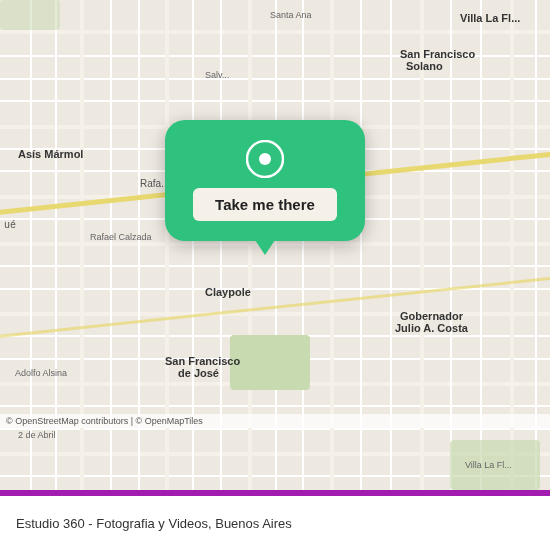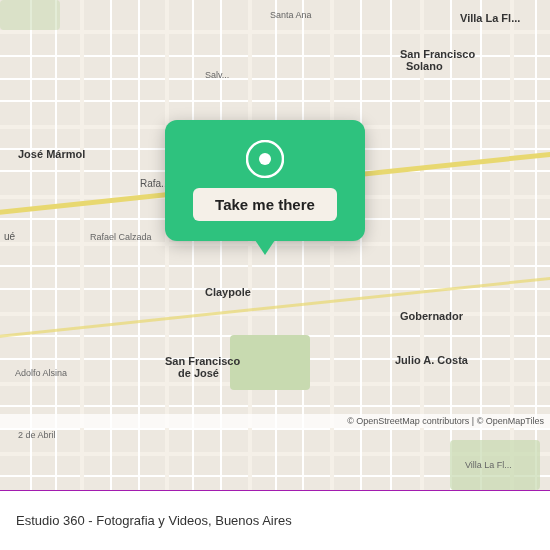--- a/index.html
+++ b/index.html
@@ -88,21 +88,21 @@
     }
     .map-label.small {
       font-size: 9px;
       color: #666;
     }
 
     
     .popup-card {
       position: absolute;
       background: #2ec27e;
-      border-radius: 12px;
+      border-radius: 20px;
       padding: 20px 30px;
       display: flex;
       flex-direction: column;
       align-items: center;
       gap: 10px;
       top: 120px;
       left: 165px;
       width: 200px;
       box-shadow: 0 4px 16px rgba(0,0,0,0.25);
       z-index: 10;
@@ -135,21 +135,21 @@
       border-left: 10px solid transparent;
       border-right: 10px solid transparent;
       border-top: 15px solid #2ec27e;
     }
 
     
     #bottom-bar {
       width: 550px;
       height: 60px;
       background: #fff;
-      border-top: 1px solid #a21caf;
+      border-top: 6px solid #a21caf;
       display: flex;
       align-items: center;
       padding: 0 16px;
       gap: 10px;
     }
 
     .moovit-logo {
       margin-left: auto;
       display: flex;
       align-items: center;
@@ -183,21 +183,21 @@
     
     .attribution {
       position: absolute;
       bottom: 62px;
       left: 0;
       right: 0;
       background: rgba(255,255,255,0.75);
       font-size: 9px;
       color: #555;
       padding: 2px 6px;
-      text-align: right;
+      text-align: left;
     }
   </style>
 </head>
 <body>
 
 <div id="map-container">
   <div class="map-bg"></div>
 
   <div class="street-grid">
 
@@ -247,29 +247,29 @@
 
     <div class="green-area" style="left:230px;top:335px;width:80px;height:55px;"></div>
     <div class="green-area" style="left:0px;top:0px;width:60px;height:30px;opacity:0.5;"></div>
     <div class="green-area" style="left:450px;top:440px;width:90px;height:50px;opacity:0.7;"></div>
   </div>
 
   <div id="map-labels">
       <div class="map-label bold" style="left: 460px; top: 12px;">Villa La Fl...</div>
       <div class="map-label bold" style="left: 400px; top: 48px;">San Francisco</div>
       <div class="map-label bold" style="left: 406px; top: 60px;">Solano</div>
-      <div class="map-label bold" style="left: 18px; top: 148px;">José Mármol</div>
+      <div class="map-label bold" style="left: 18px; top: 148px;">Asís Mármol</div>
       <div class="map-label " style="left: 140px; top: 178px;">Rafa...</div>
-      <div class="map-label " style="left: 4px; top: 231px;">ué</div>
+      <div class="map-label " style="left: 4px; top: 220px; font-family: Liberation Mono, monospace;">ué</div>
       <div class="map-label small" style="left: 90px; top: 232px;">Rafael Calzada</div>
       <div class="map-label " style="left: 310px; top: 133px;">Francisco</div>
       <div class="map-label " style="left: 320px; top: 145px;">olano</div>
       <div class="map-label bold" style="left: 205px; top: 286px;">Claypole</div>
       <div class="map-label bold" style="left: 400px; top: 310px;">Gobernador</div>
-      <div class="map-label bold" style="left: 395px; top: 322px; margin-top: 32px;">Julio A. Costa</div>
+      <div class="map-label bold" style="left: 395px; top: 322px;">Julio A. Costa</div>
       <div class="map-label bold" style="left: 165px; top: 355px;">San Francisco</div>
       <div class="map-label bold" style="left: 178px; top: 367px;">de José</div>
       <div class="map-label small" style="left: 15px; top: 368px;">Adolfo Alsina</div>
       <div class="map-label small" style="left: 18px; top: 430px;">2 de Abril</div>
       <div class="map-label small" style="left: 254px; top: 10px; margin-left: 16px;">Santa Ana</div>
       <div class="map-label small" style="left: 205px; top: 70px;">Salv...</div>
       <div class="map-label small" style="left: 465px; top: 460px;">Villa La Fl...</div>
     </div>
 
   <div class="popup-card">

